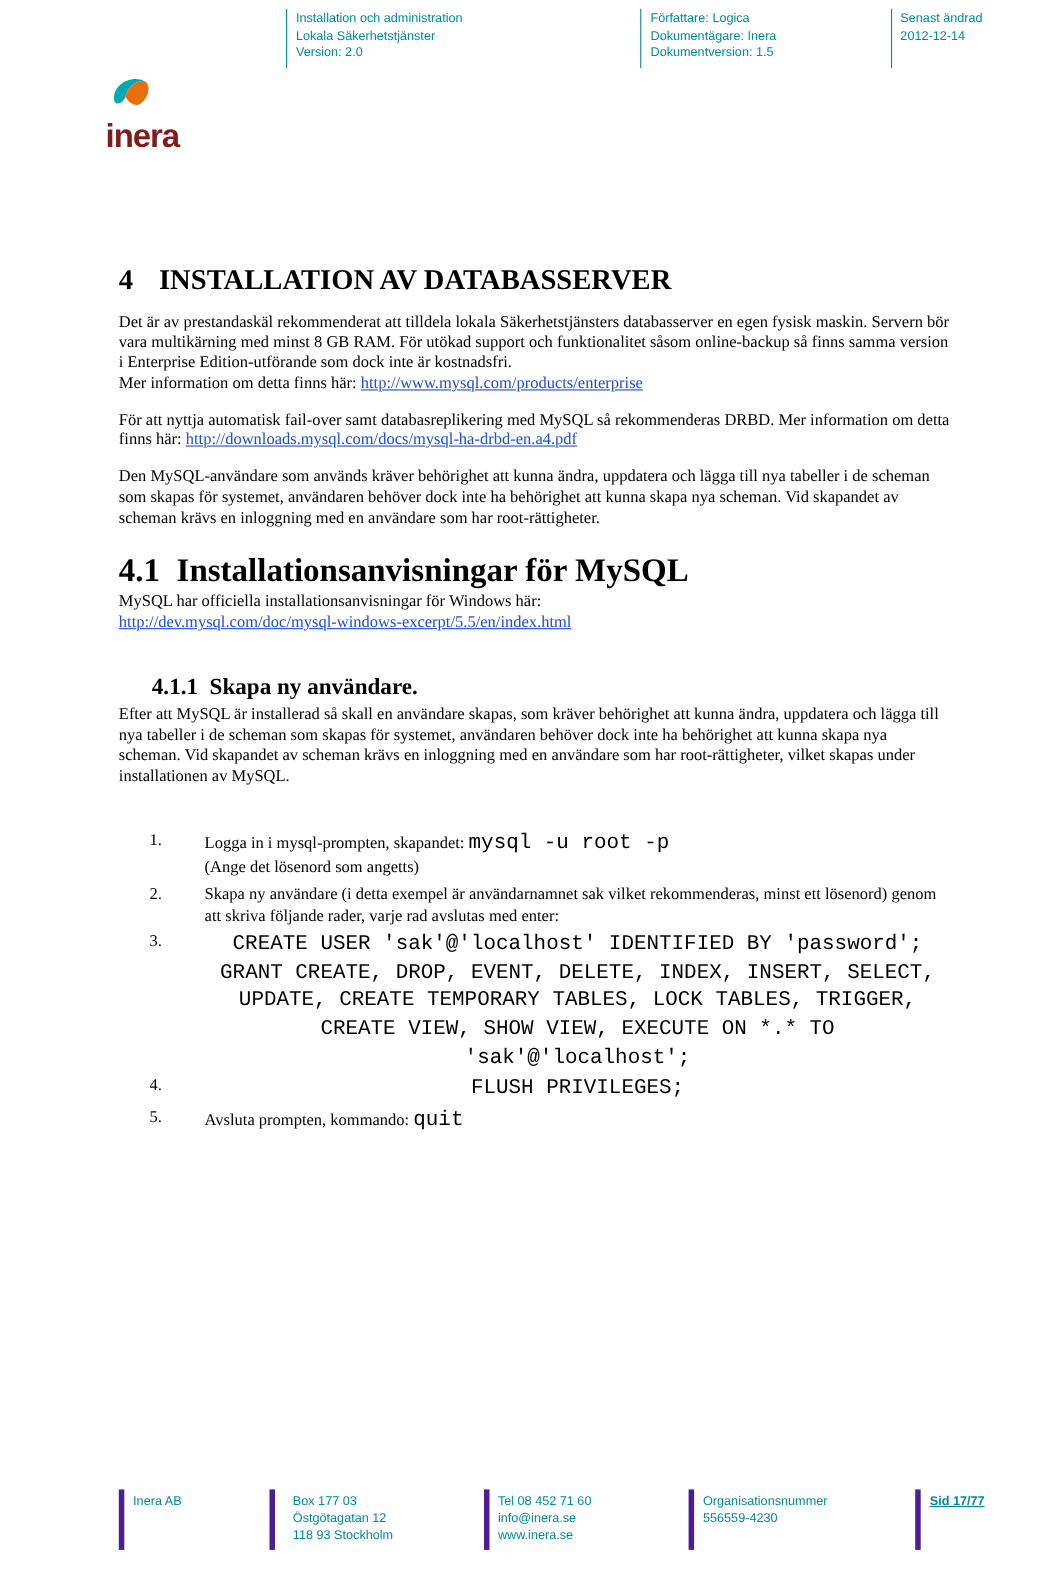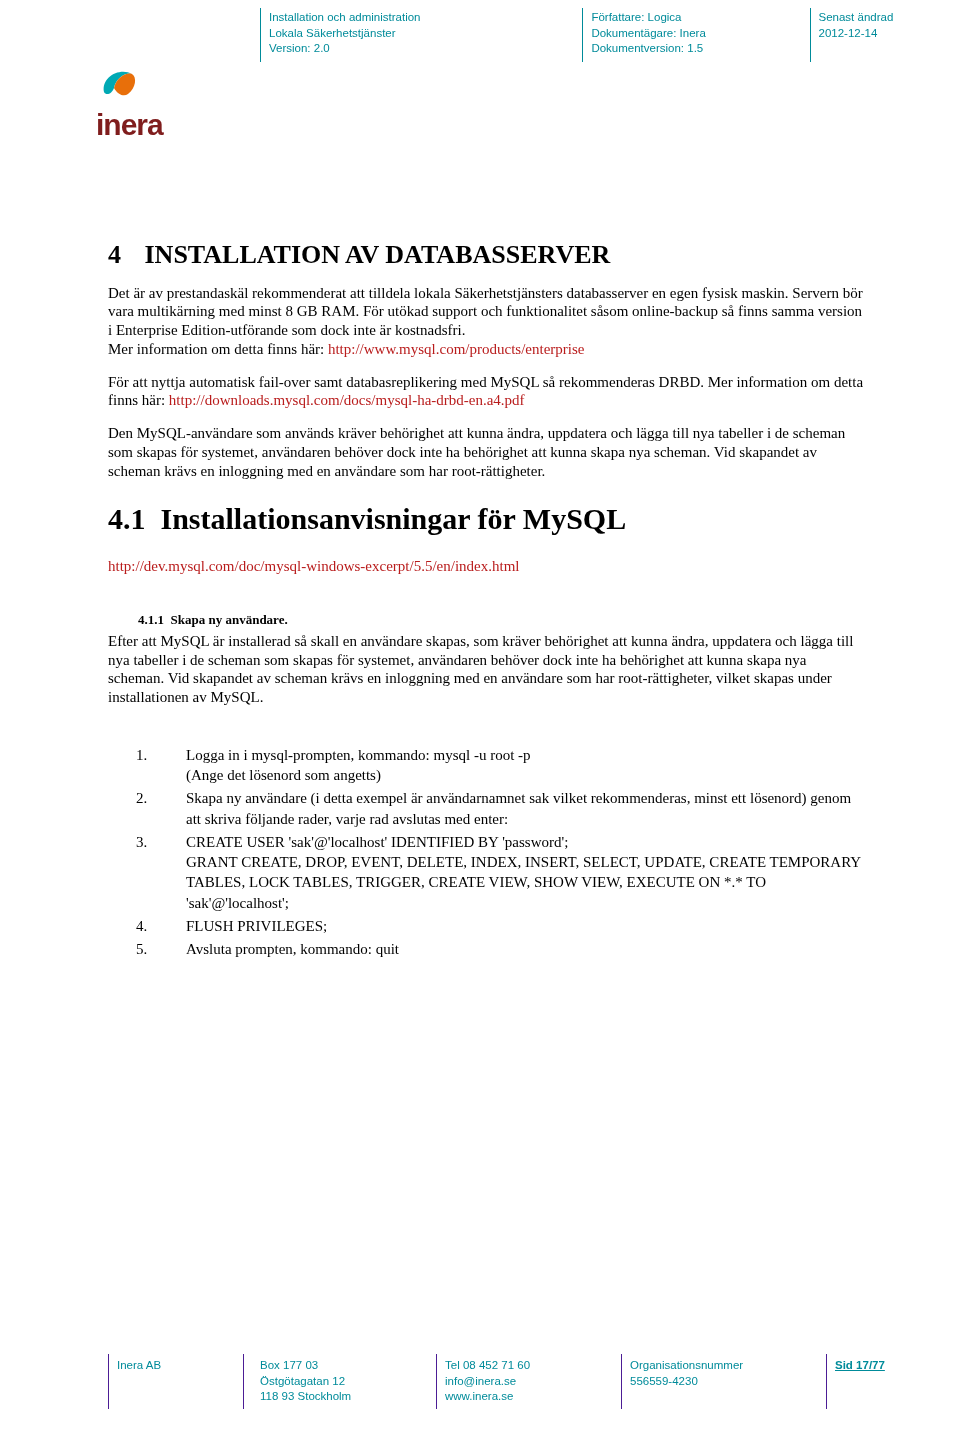--- a/index.html
+++ b/index.html
@@ -64,29 +64,30 @@
   .secnum {
     display: inline-block;
     width: 30px;
   }
   p {
     margin: 0 0 14px 0;
     line-height: 1.25;
     text-align: left;
   }
   a.link {
-    color: #b91c1c;
+    color: #1d4ed8;
+    text-decoration: underline;
   }
   h2.subsec {
     font-size: 30px;
     font-weight: bold;
     margin: 22px 0 2px 0;
   }
   h3.subsub {
-    font-size: 13px;
+    font-size: 21px;
     font-weight: bold;
     margin: 36px 0 4px 30px;
   }
   .sub41text { margin-bottom: 0; }
   .steps {
     margin: 38px 0 0 0;
     padding: 0 0 0 28px;
     line-height: 1.35;
   }
   .steps .step {
@@ -94,35 +95,36 @@
     margin-bottom: 3px;
   }
   .steps .num {
     width: 50px;
     flex-shrink: 0;
   }
   .steps .body {
     flex: 1;
   }
   code, .mono {
-    font-family: Liberation Serif, serif;
-    font-size: 15px;
+    font-family: Liberation Mono, monospace;
+    font-size: 19px;
+    text-align: center;
   }
   .footer-row {
     display: flex;
     font-family: Arial, Helvetica, sans-serif;
     font-size: 11.5px;
     color: #008b9a;
     position: absolute;
     bottom: 20px;
     left: 108px;
     right: 30px;
   }
   .fcol {
-    border-left: 1px solid #4c1d95;
+    border-left: 5px solid #4c1d95;
     padding: 4px 6px 4px 8px;
     line-height: 1.35;
   }
   .fcolw1 { width: 120px; }
   .fcolw2 { width: 170px; padding-left: 16px; }
   .fcolw3 { width: 170px; }
   .fcolw4 { width: 190px; }
   .fcolw5 { width: 80px; }
 </style>
 </head>
@@ -173,35 +175,35 @@
       <span>För att nyttja automatisk fail-over samt databasreplikering med MySQL så rekommenderas DRBD. Mer information om detta finns här: </span><a class="link">http://downloads.mysql.com/docs/mysql-ha-drbd-en.a4.pdf</a>
     </p>
 
     <p>Den MySQL-användare som används kräver behörighet att kunna ändra, uppdatera och lägga till nya tabeller i de scheman som skapas för systemet, användaren behöver dock inte ha behörighet att kunna skapa nya scheman. Vid skapandet av scheman krävs en inloggning med en användare som har root-rättigheter.</p>
 
     <h2 class="subsec">
       <span>4.1</span>&nbsp;
       <span>Installationsanvisningar för MySQL</span>
     </h2>
     <p class="sub41text">
-      <br>
+      <span>MySQL har officiella installationsanvisningar för Windows här:</span><br>
       <a class="link">http://dev.mysql.com/doc/mysql-windows-excerpt/5.5/en/index.html</a>
     </p>
 
     <h3 class="subsub">
       <span>4.1.1</span>&nbsp;
       <span>Skapa ny användare.</span>
     </h3>
     <p>Efter att MySQL är installerad så skall en användare skapas, som kräver behörighet att kunna ändra, uppdatera och lägga till nya tabeller i de scheman som skapas för systemet, användaren behöver dock inte ha behörighet att kunna skapa nya scheman. Vid skapandet av scheman krävs en inloggning med en användare som har root-rättigheter, vilket skapas under installationen av MySQL.</p>
 
     <div class="steps">
       <div class="step">
         <div class="num">1.</div>
         <div class="body">
-          <span>Logga in i mysql-prompten, kommando: </span><span class="mono">mysql -u root -p</span><br>
+          <span>Logga in i mysql-prompten, skapandet: </span><span class="mono">mysql -u root -p</span><br>
           <span>(Ange det lösenord som angetts)</span>
         </div>
       </div>
       <div class="step">
         <div class="num">2.</div>
         <div class="body">Skapa ny användare (i detta exempel är användarnamnet sak vilket rekommenderas, minst ett lösenord) genom att skriva följande rader, varje rad avslutas med enter:</div>
       </div>
       <div class="step">
         <div class="num">3.</div>
         <div class="body mono" style="white-space:pre-wrap;">CREATE USER 'sak'@'localhost' IDENTIFIED BY 'password';

